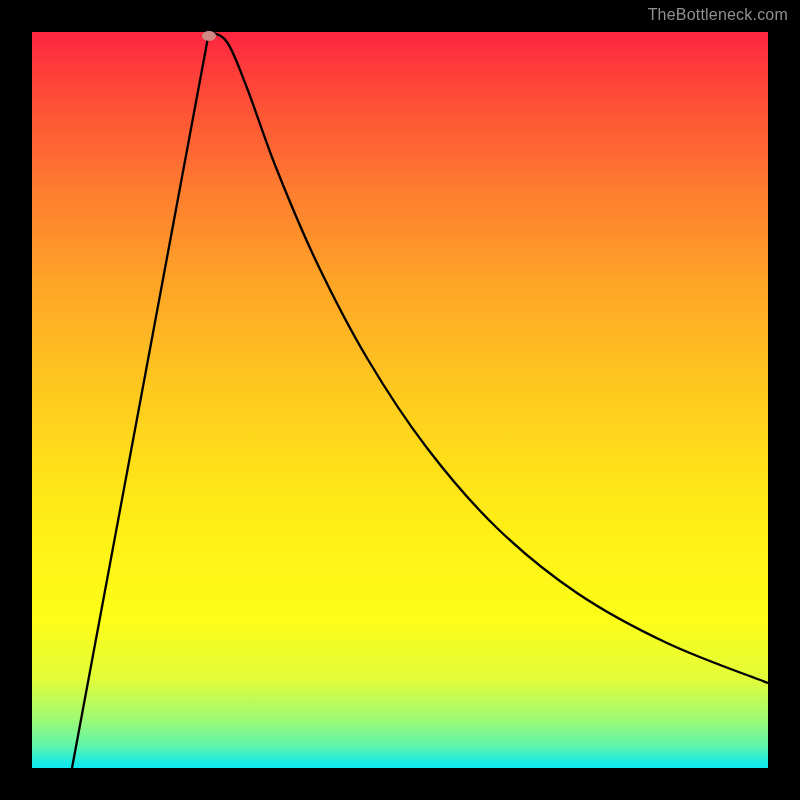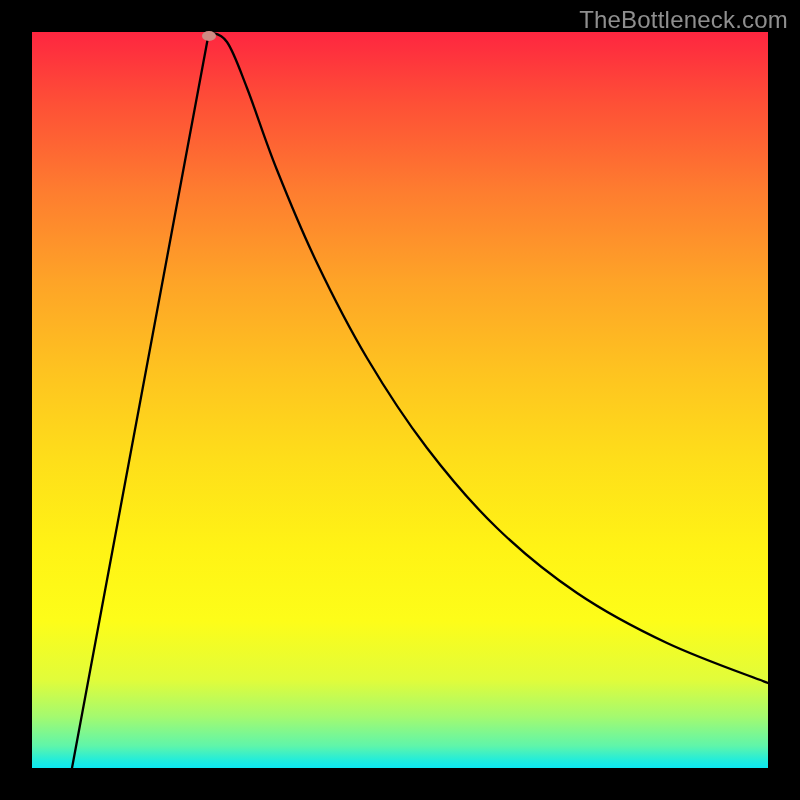--- a/index.html
+++ b/index.html
@@ -53,21 +53,21 @@
     height: 10px;
     background: #cf8b83;
     border-radius: 50%;
     transform: translate(-50%, -50%);
   }
   .watermark {
     position: absolute;
     top: 6px;
     right: 12px;
     color: #8f8f8f;
-    font-size: 24px;
+    font-size: 16px;
     font-weight: 500;
     letter-spacing: 0.2px;
     user-select: none;
   }
 </style>
 </head>
 <body>
 
 <div class="frame">
 

